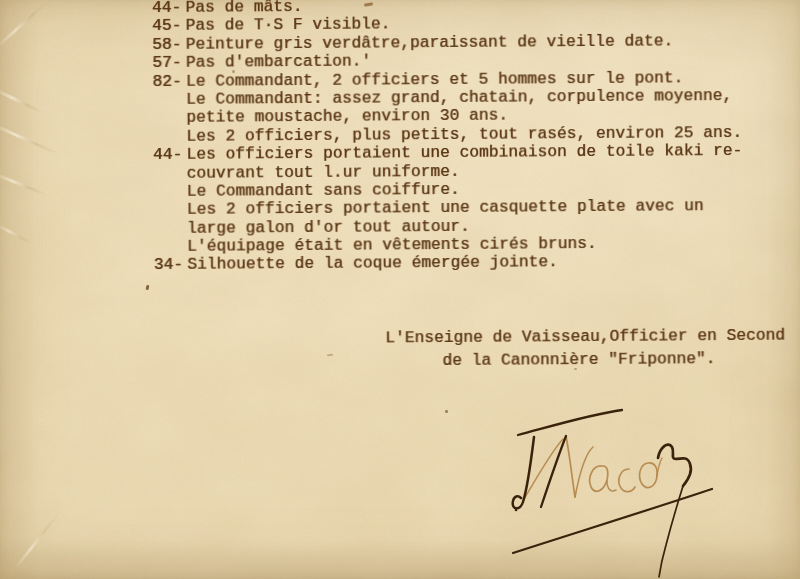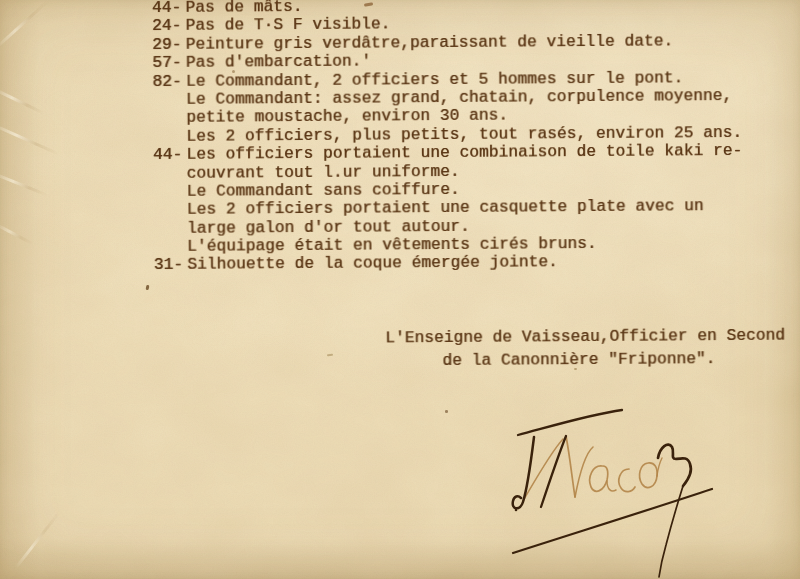--- a/index.html
+++ b/index.html
@@ -77,25 +77,25 @@
   <div class="crease c5"></div>
   <div class="crease c6"></div>
 
   <div class="content">
     <div class="lines">
       <div class="row">
           <span class="num">44-</span>
           <span class="txt">Pas de mâts.</span>
         </div>
       <div class="row">
-          <span class="num">24-</span>
+          <span class="num">45-</span>
           <span class="txt">Pas de T·S F visible.</span>
         </div>
       <div class="row">
-          <span class="num">29-</span>
+          <span class="num">58-</span>
           <span class="txt">Peinture gris verdâtre,paraissant de vieille date.</span>
         </div>
       <div class="row">
           <span class="num">57-</span>
           <span class="txt">Pas d'embarcation.'</span>
         </div>
       <div class="row">
           <span class="num">82-</span>
           <span class="txt">Le Commandant, 2 officiers et 5 hommes sur le pont.</span>
         </div>
@@ -129,21 +129,21 @@
         </div>
       <div class="row">
           <span class="num"></span>
           <span class="txt">large galon d'or tout autour.</span>
         </div>
       <div class="row">
           <span class="num"></span>
           <span class="txt">L'équipage était en vêtements cirés bruns.</span>
         </div>
       <div class="row">
-          <span class="num">31-</span>
+          <span class="num">34-</span>
           <span class="txt">Silhouette de la coque émergée jointe.</span>
         </div>
     </div>
 
     <div class="closing">
       <div class="close-line1">L'Enseigne de Vaisseau,Officier en Second</div>
       <div class="close-line2">de la Canonnière "Friponne".</div>
     </div>
   </div>
 

